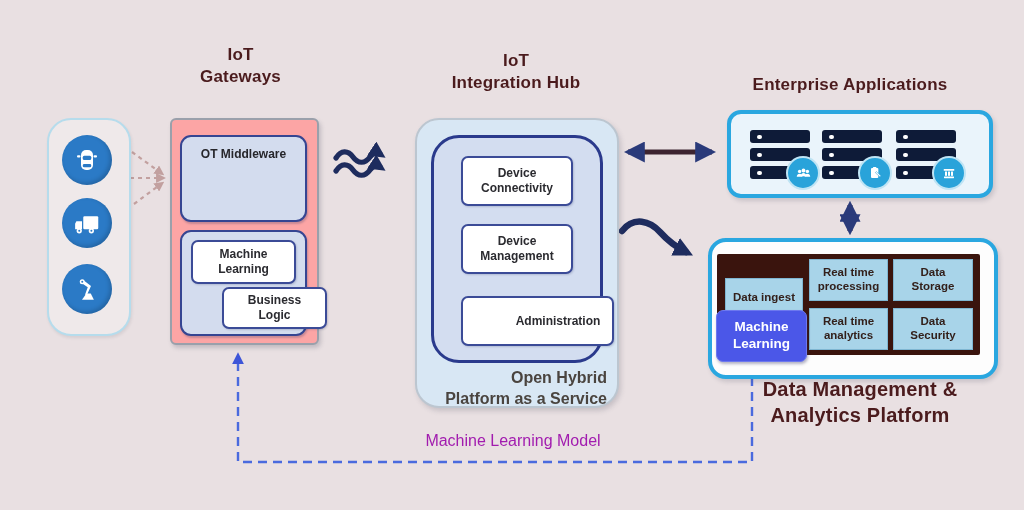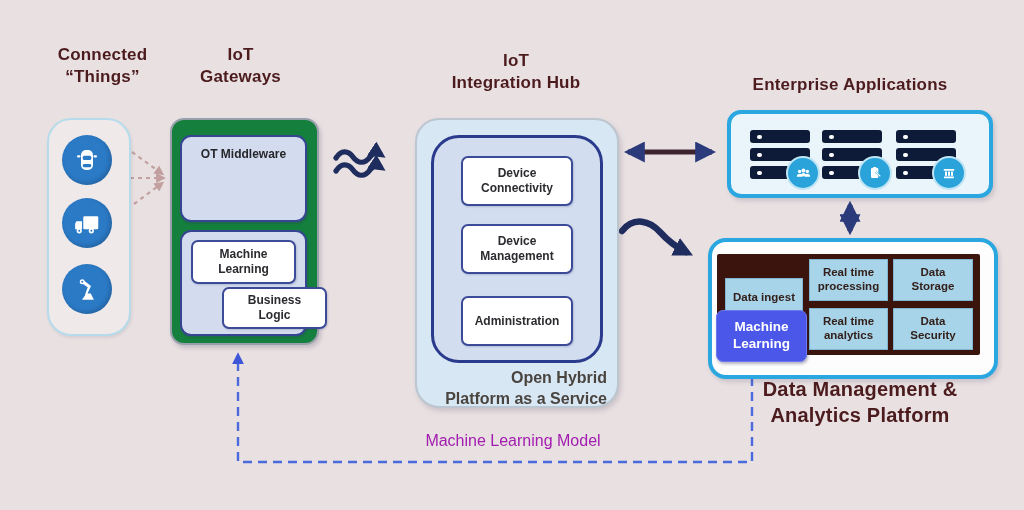--- a/index.html
+++ b/index.html
@@ -22,21 +22,21 @@
   }
   .blue-circle{
     width:50px; height:50px; border-radius:50%;
     background:#2b7ac6; left:61px;
     display:flex; align-items:center; justify-content:center;
     box-shadow:inset -2px -2px 4px rgba(0,0,0,.18);
   }
   
   .gw-panel{
     left:170px; top:118px; width:145px; height:223px;
-    background:#15803d; border:2px solid #9aa0ab; border-radius:14px;
+    background:#fca5a5; border:2px solid #9aa0ab; border-radius:6px;
     box-shadow:2px 3px 4px rgba(80,80,100,.25);
   }
   .sub-box{
     background:#d3dcee; border:2px solid #354592; border-radius:11px;
     box-shadow:1px 2px 2px rgba(40,50,100,.25);
   }
   .sub-label{
     width:100%; text-align:center; font-weight:bold; font-size:12px; color:#26262b;
   }
   .wbox{
@@ -144,22 +144,20 @@
 
     <path d="M628,152 L712,152" stroke="#3d2430" stroke-width="5" fill="none" marker-start="url(#mNavy)" marker-end="url(#mNavy)"></path>
 
     <path d="M850,205 L850,231" stroke="#3d2430" stroke-width="5" fill="none" marker-start="url(#mNavy)" marker-end="url(#mNavy)"></path>
 
     <path d="M622,231 C634,216 650,221 660,232 C669,242 676,247 686,252" stroke="#1e2c5e" stroke-width="6.5" fill="none" stroke-linecap="round" marker-end="url(#mCurve)"></path>
 
     <path d="M752,377 L752,462 L238,462 L238,357" stroke="#4a6ade" stroke-width="2.4" stroke-dasharray="9,6" fill="none" marker-end="url(#mBlue)"></path>
   </svg>
 
-  <div class="abs heading pre" style="left:30px; top:44px; width:145px;">Connected
-“Things”</div>
   <div class="abs heading pre" style="left:178px; top:44px; width:125px;">IoT
 Gateways</div>
   <div class="abs heading pre" style="left:418px; top:50px; width:196px;">IoT
 Integration Hub</div>
   <div class="abs heading" style="left:705px; top:74px; width:290px;">Enterprise Applications</div>
 
   <div class="abs ct-panel">
     <div class="abs blue-circle" style="left:13px; top:15px;">
       <svg width="30" height="30" viewBox="0 0 24 24" fill="#ffffff">
         <rect x="7.2" y="4" width="9.6" height="16" rx="4"></rect>
@@ -200,21 +198,21 @@
 Logic</div>
     </div>
   </div>
 
   <div class="abs hub-panel"></div>
   <div class="abs hub-inner">
     <div class="abs wbox" style="left:27px; top:18px; width:108px; height:46px;">Device
 Connectivity</div>
     <div class="abs wbox" style="left:27px; top:86px; width:108px; height:46px;">Device
 Management</div>
-    <div class="abs wbox" style="left:27px; top:158px; width:108px; height:46px;">Administration</div>
+    <div class="abs wbox" style="left:27px; top:158px; width:108px; height:46px;padding-left:41px;">Administration</div>
   </div>
   <div class="abs hub-footer pre">Open Hybrid
 Platform as a Service</div>
 
   <div class="abs ent-panel">
     <div class="abs server-stack" style="left:19px;">
       <div class="server-bar" style="top:0;"></div>
       <div class="server-bar" style="top:18px;"></div>
       <div class="server-bar" style="top:36px;"></div>
       <div class="badge" style="left:36px; top:26px;">

